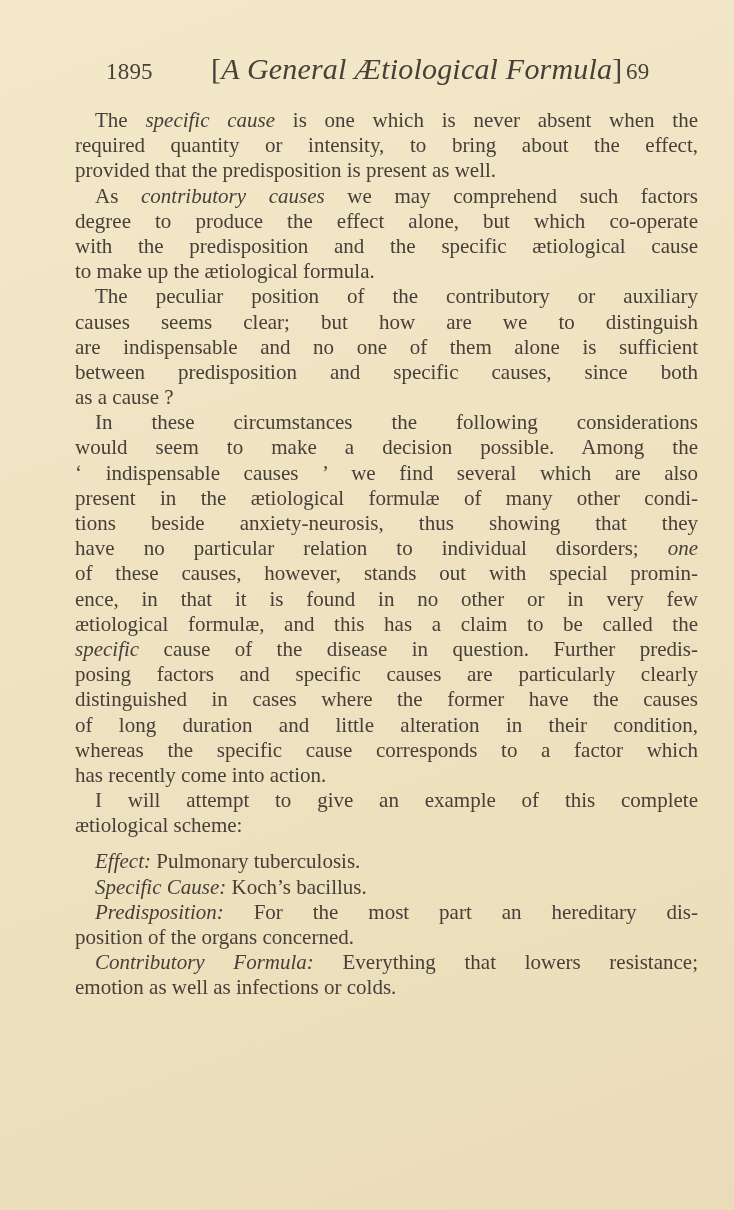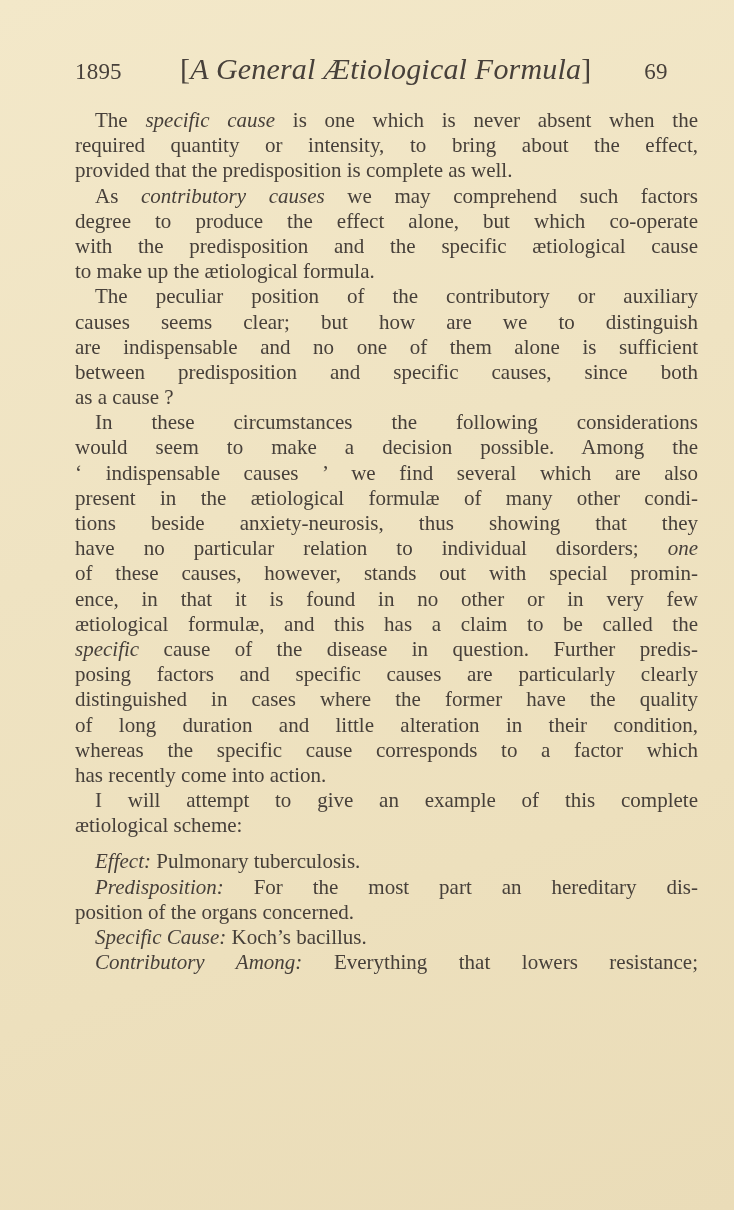--- a/index.html
+++ b/index.html
@@ -24,30 +24,31 @@
     .running-head {
       display: flex;
       align-items: baseline;
       height: 40px;
       font-size: 24px;
       letter-spacing: 0.2px;
     }
     .rh-year {
       width: 105px;
       font-size: 23px;
+      margin-left: 31px;
     }
     .rh-title {
       font-style: italic;
       font-size: 30px;
       flex: 1;
     }
     .rh-title .bracket { font-style: normal; }
     .rh-page {
       font-size: 23px;
-      text-align: center;
+      text-align: left;
       width: 60px;
       margin-right: 12px;
     }
     .body-text {
       margin-top: 16px;
       font-size: 21px;
       line-height: 25.2px;
     }
     .line {
       display: block;
@@ -73,21 +74,21 @@
   <div class="running-head">
     <span class="rh-year">1895</span>
     <span class="rh-title"><span class="bracket">[</span><span>A General Ætiological Formula</span><span class="bracket">]</span></span>
     <span class="rh-page">69</span>
   </div>
 
   <div class="body-text" id="body-text">
       <div class="paragraph">
         <span class="line indent">The <span class="it">specific cause</span> is one which is never absent when the</span>
         <span class="line">required quantity or intensity, to bring about the effect,</span>
-        <span class="line last">provided that the predisposition is complete as well.</span>
+        <span class="line last">provided that the predisposition is present as well.</span>
       </div>
       <div class="paragraph">
         <span class="line indent">As <span class="it">contributory causes</span> we may comprehend such factors</span>
         <span class="line">degree to produce the effect alone, but which co-operate</span>
         <span class="line">with the predisposition and the specific ætiological cause</span>
         <span class="line last">to make up the ætiological formula.</span>
       </div>
       <div class="paragraph">
         <span class="line indent">The peculiar position of the contributory or auxiliary</span>
         <span class="line">causes seems clear;  but how are we to distinguish</span>
@@ -100,37 +101,38 @@
         <span class="line">would seem to make a decision possible.  Among the</span>
         <span class="line">‘ indispensable causes ’ we find several which are also</span>
         <span class="line">present in the ætiological formulæ of many other condi-</span>
         <span class="line">tions beside anxiety-neurosis, thus showing that they</span>
         <span class="line">have no particular relation to individual disorders;  <span class="it">one</span></span>
         <span class="line">of these causes, however, stands out with special promin-</span>
         <span class="line">ence, in that it is found in no other or in very few</span>
         <span class="line">ætiological formulæ, and this has a claim to be called the</span>
         <span class="line"><span class="it">specific</span> cause of the disease in question.  Further predis-</span>
         <span class="line">posing factors and specific causes are particularly clearly</span>
-        <span class="line">distinguished in cases where the former have the quality</span>
+        <span class="line">distinguished in cases where the former have the causes</span>
         <span class="line">of long duration and little alteration in their condition,</span>
         <span class="line">whereas the specific cause corresponds to a factor which</span>
         <span class="line last">has recently come into action.</span>
       </div>
       <div class="paragraph">
         <span class="line indent">I will attempt to give an example of this complete</span>
         <span class="line last">ætiological scheme:</span>
       </div>
       <div class="scheme-gap"></div>
       <div class="scheme-item">
         <span class="line indent last"><span class="it">Effect:</span>  Pulmonary tuberculosis.</span>
       </div>
       <div class="scheme-item">
+        <span class="line indent last"><span class="it">Specific Cause:</span>  Koch’s bacillus.</span>
+      </div>
+      <div class="scheme-item">
         <span class="line indent"><span class="it">Predisposition:</span>  For the most part an hereditary dis-</span>
         <span class="line last">position of the organs concerned.</span>
       </div>
       <div class="scheme-item">
-        <span class="line indent last"><span class="it">Specific Cause:</span>  Koch’s bacillus.</span>
-      </div>
-      <div class="scheme-item">
-        <span class="line indent"><span class="it">Contributory Among:</span>  Everything that lowers resistance;</span>
+        <span class="line indent"><span class="it">Contributory Formula:</span>  Everything that lowers resistance;</span>
+        <span class="line last">emotion as well as infections or colds.</span>
       </div>
     </div>
 </div>
 
 </body></html>

